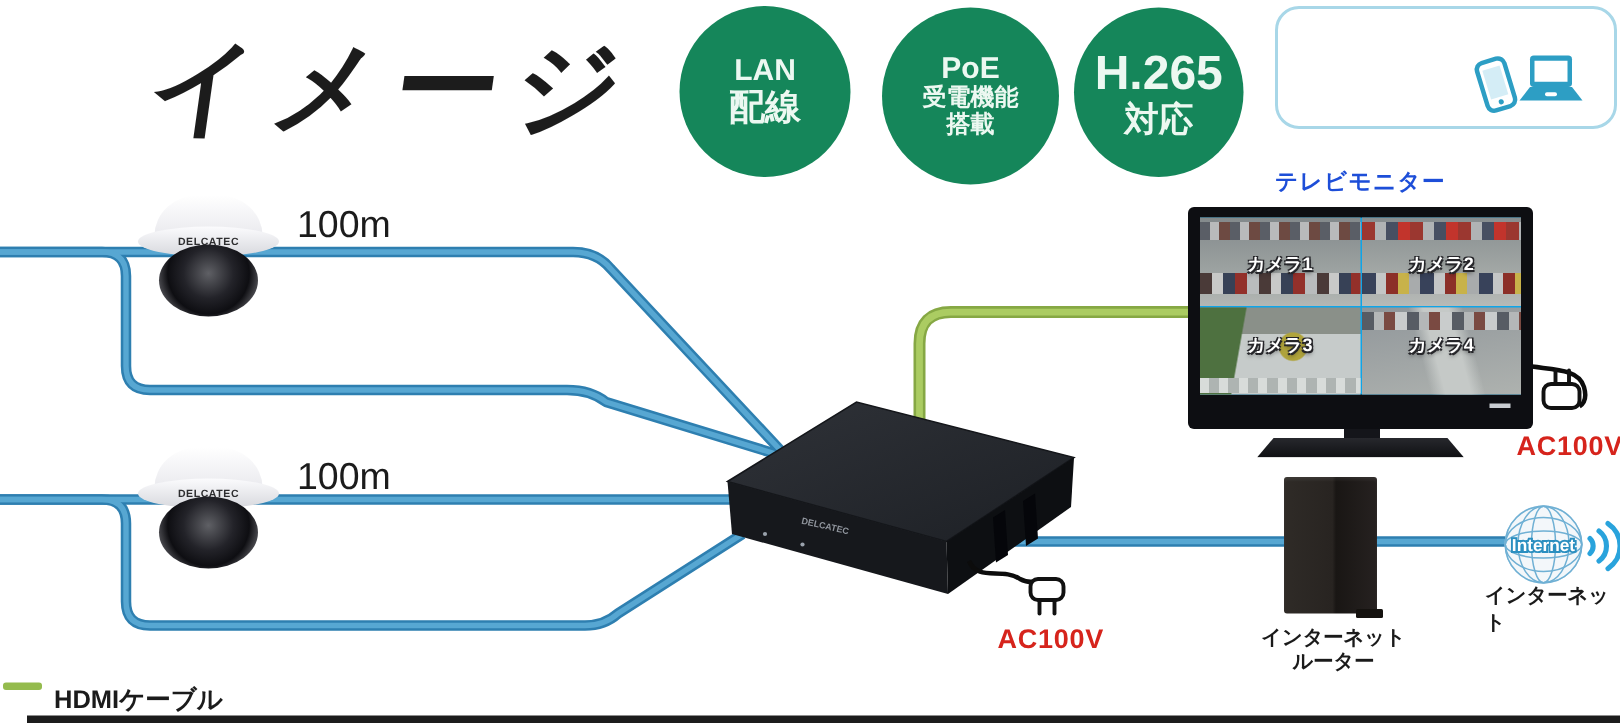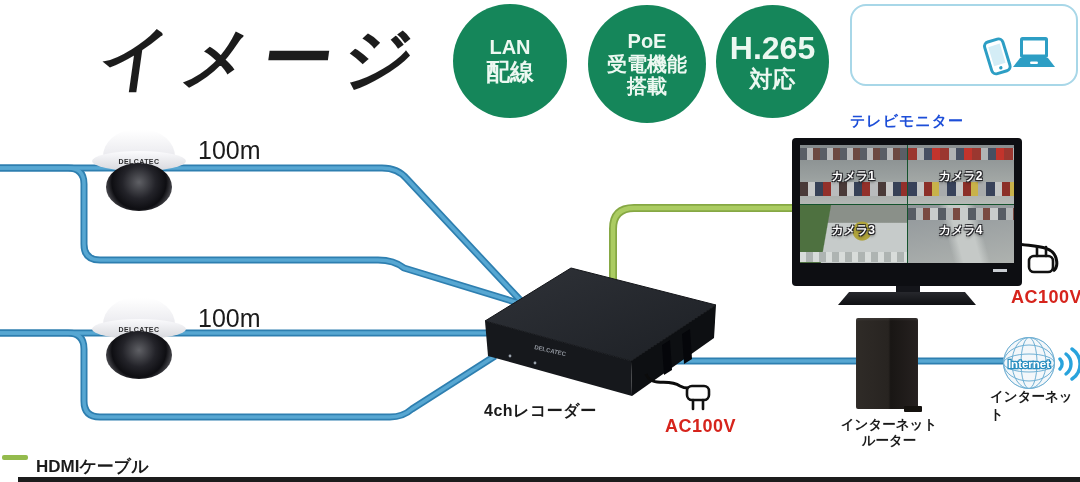--- a/index.html
+++ b/index.html
@@ -7,42 +7,42 @@
          font-family:"Liberation Sans","DejaVu Sans",sans-serif;}
   .abs{position:absolute;}
   
   .title{left:100px;top:12px;font-size:70px;font-weight:bold;color:#1c1c1c;
          letter-spacing:10px;transform:skewX(-8deg);z-index:3;}
   
   .badge{border-radius:50%;background:#15865A;color:#ecf8f1;display:flex;flex-direction:column;
          align-items:center;justify-content:center;text-align:center;z-index:3;line-height:1.12;}
   .badge .b-big{font-size:20px;font-weight:bold;}
   .badge .b-mid{font-size:24px;font-weight:bold;}
-  .badge .b-sm{font-size:20px;font-weight:bold;}
+  .badge .b-sm{font-size:16px;font-weight:bold;}
   
   .callout{left:850px;top:4px;width:224px;height:78px;background:#fff;border:2.5px solid #a8d7e8;
            border-radius:16px;z-index:3;}
   .callout-text{position:absolute;left:13px;top:6px;color:#2D9EC4;font-size:16.5px;font-weight:bold;line-height:1.33;}
   
   .camera{width:94px;height:84px;z-index:2;}
   .cam-cap{position:absolute;left:11px;top:1px;width:72px;height:34px;
            background:linear-gradient(180deg,#ffffff,#ececf0 70%,#dfdfe4);
            border-radius:50% 50% 45% 45% / 95% 95% 25% 25%;}
   .cam-band{position:absolute;left:0;top:22px;width:94px;height:20px;
             background:linear-gradient(180deg,#fbfbfd,#d7d8dd);border-radius:47px/10px;
             display:flex;align-items:center;justify-content:center;}
   .cam-brand{font-size:7px;font-weight:bold;color:#2e2e30;letter-spacing:.4px;}
   .cam-dome{position:absolute;left:14px;top:34px;width:66px;height:48px;border-radius:50%;
             background:radial-gradient(circle at 50% 40%,#5f6065 0%,#232329 38%,#0e0e12 62%,#85858b 92%,#cacace 100%);}
   .dist{font-size:25px;color:#1b1b1b;font-weight:500;z-index:3;}
   
   .tv{left:792px;top:138px;width:230px;height:170px;z-index:2;}
   .tv-frame{position:absolute;left:0;top:0;width:230px;height:148px;background:#0d0e12;border-radius:4px;}
   .tv-screen{position:absolute;left:8px;top:7px;width:214px;height:118px;display:grid;
-             grid-template-columns:1fr 1fr;grid-template-rows:1fr 1fr;gap:1px;background:#14532d;}
+             grid-template-columns:1fr 1fr;grid-template-rows:1fr 1fr;gap:1px;background:#0ea5e9;}
   .quad{position:relative;overflow:hidden;}
   .quad span{position:absolute;left:50%;transform:translateX(-50%);color:#fff;font-weight:bold;
              font-size:12px;white-space:nowrap;
              text-shadow:-1px -1px 0 #26262a,1px -1px 0 #26262a,-1px 1px 0 #26262a,1px 1px 0 #26262a,0 2px 3px rgba(0,0,0,.55);}
   .q1 span,.q2 span{top:23px;} .q3 span,.q4 span{top:17px;}
   .q1{background-image:
       repeating-linear-gradient(90deg,#4a3a38 0 8px,#c8c9c8 8px 15px,#374156 15px 23px,#93302a 23px 31px,#b9bcbd 31px 39px),
       repeating-linear-gradient(90deg,#5a5e66 0 7px,#b9babb 7px 13px,#6d4a42 13px 20px),
       linear-gradient(180deg,#83898b,#9aa09f 55%,#b3b7b4);
       background-size:100% 14px,100% 12px,100% 100%;background-position:0 37px,0 3px,0 0;background-repeat:no-repeat;}
@@ -219,21 +219,20 @@
           <span>カメラ4</span>
           </div>
       </div>
       <div class="tv-led"></div>
     </div>
     <div class="tv-neck"></div>
     <div class="tv-stand"></div>
   </div>
   <div class="abs ac" style="left:1011px;top:287px;">AC100V</div>
 
-  <div class="abs rec-label">4chレコーダー</div>
   <div class="abs ac" style="left:665px;top:416px;">AC100V</div>
 
   <div class="abs router">
     <div class="router-body"></div>
     <div class="router-foot"></div>
   </div>
   <div class="abs router-label">
     <div>インターネット</div>
     <div>ルーター</div>
   </div>

